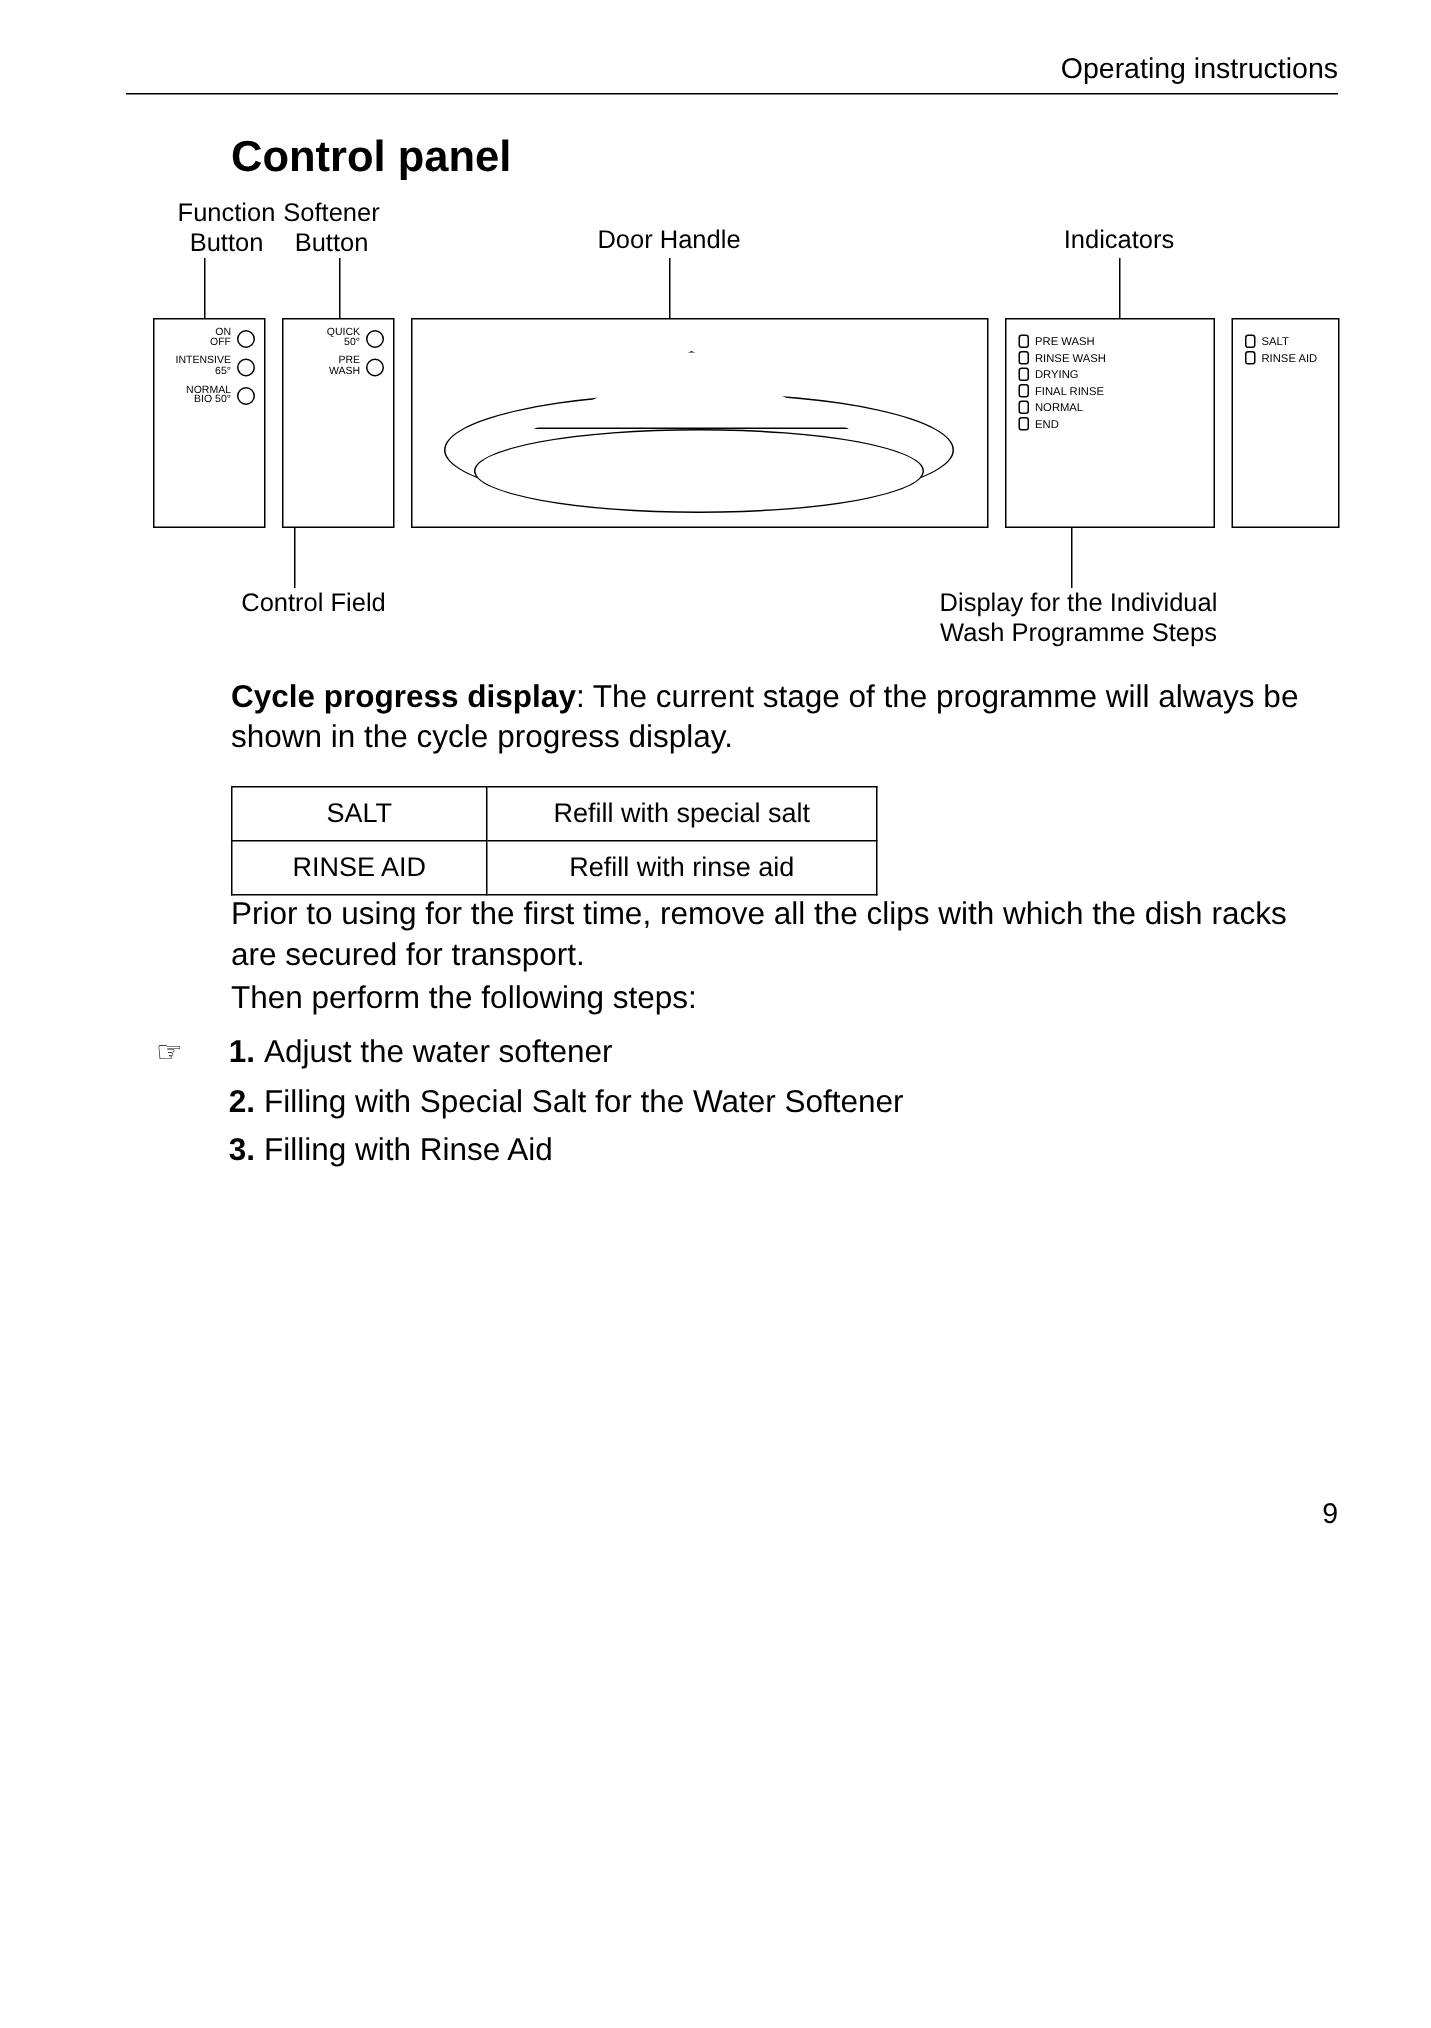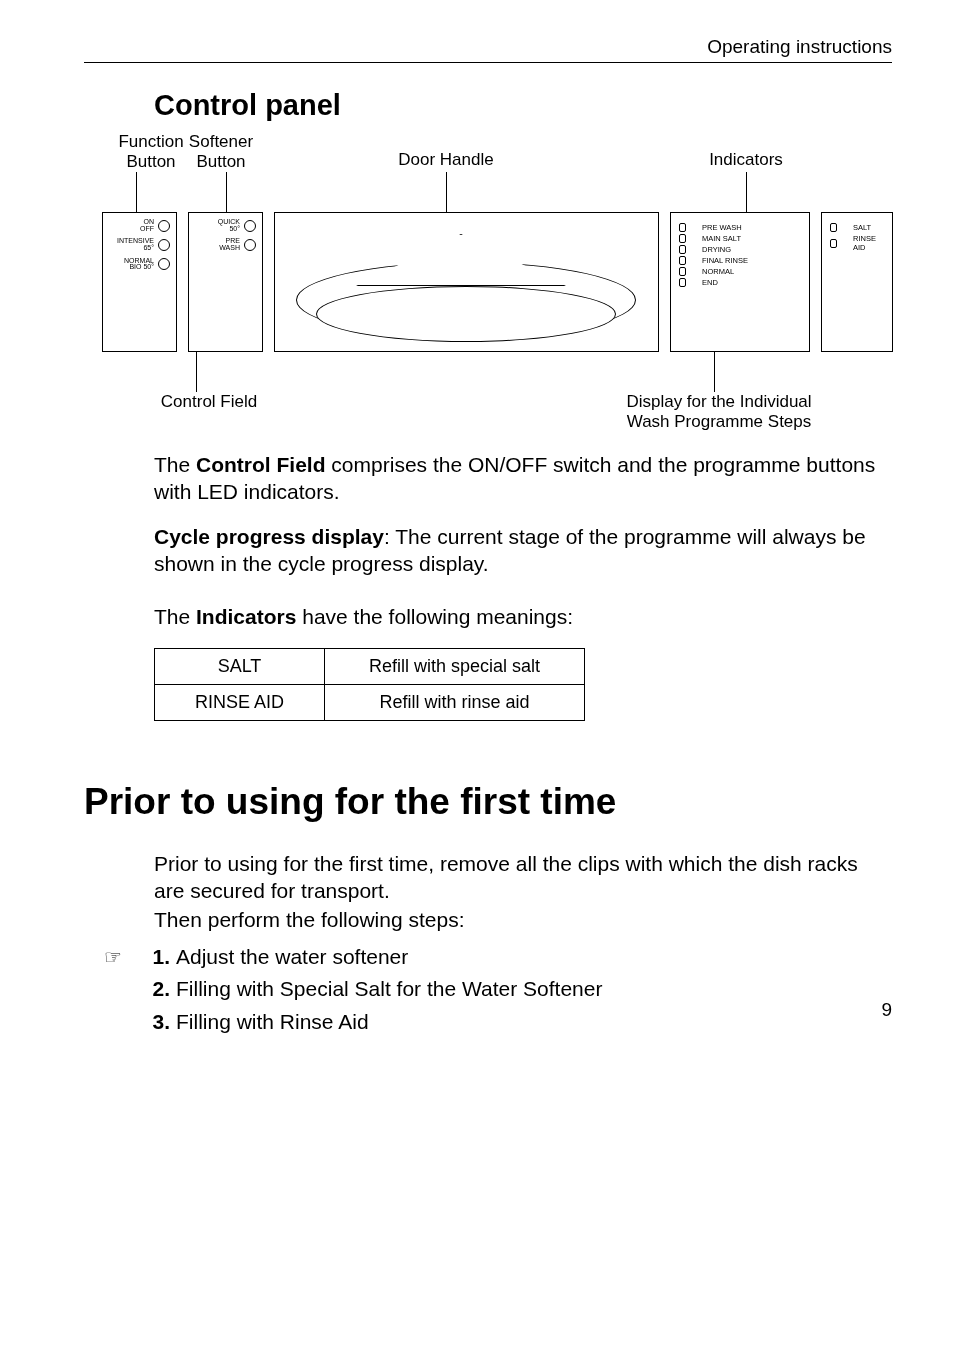--- a/index.html
+++ b/index.html
@@ -24,21 +24,21 @@
   .pb-left2 { left: 92px; width: 75px; }
   .pb-door  { left: 178px; width: 385px; }
   .pb-prog  { left: 574px; width: 140px; }
   .pb-ind   { left: 725px; width: 72px; }
 
   .btn-row { display: flex; align-items: center; gap: 4px; margin: 6px 6px 4px 4px; font-size: 7px; justify-content: flex-end; }
   .btn-led { width: 12px; height: 12px; border: 1px solid #000; border-radius: 50%; flex: 0 0 auto; }
   .btn-txt { text-align: right; line-height: 0.95; }
 
   .prog-list { padding: 10px 8px 8px 8px; font-size: 7.5px; }
-  .prog-row { display: flex; align-items: center; gap: 16px; margin-bottom: 2px; }
+  .prog-row { display: flex; align-items: center; gap: 4px; margin-bottom: 2px; }
   .prog-led { width: 7px; height: 9px; border: 1px solid #000; border-radius: 2px; flex: 0 0 auto; }
   .ind-list { padding: 10px 6px 8px 8px; font-size: 7.5px; }
 
   .lead-line { position: absolute; width: 1px; background: #000; }
   .ll-func   { left: 40px;  top: 40px; height: 62px; }
   .ll-soft   { left: 130px; top: 40px; height: 62px; }
   .ll-door   { left: 350px; top: 40px; height: 62px; }
   .ll-ind    { left: 650px; top: 40px; height: 62px; }
   .ll-ctrl   { left: 100px; top: 220px; height: 40px; }
   .ll-disp   { left: 618px; top: 220px; height: 40px; }
@@ -129,21 +129,21 @@
     <div class="door-wedge"></div>
 
     <div class="panel-box pb-prog">
       <div class="prog-list">
         <div class="prog-row">
             <span class="prog-led"></span>
             <span>PRE WASH</span>
           </div>
         <div class="prog-row">
             <span class="prog-led"></span>
-            <span>MAIN SALT</span>
+            <span>RINSE WASH</span>
           </div>
         <div class="prog-row">
             <span class="prog-led"></span>
             <span>DRYING</span>
           </div>
         <div class="prog-row">
             <span class="prog-led"></span>
             <span>FINAL RINSE</span>
           </div>
         <div class="prog-row">
@@ -169,43 +169,36 @@
           </div>
       </div>
     </div>
 
     <div class="diag-label lbl-ctrlfield">Control Field</div>
     <div class="diag-label lbl-dispprog"><span style="white-space:pre-line">Display for the Individual
 Wash Programme Steps</span></div>
   </div>
 
   <p class="body-block">
-    <span>The </span><b>Control Field</b><span> comprises the ON/OFF switch and the programme buttons with LED indicators.</span>
-  </p>
-  <p class="body-block">
     <b>Cycle progress display</b><span>: The current stage of the programme will always be shown in the cycle progress display.</span>
-  </p>
-  <p class="body-block" style="margin-top:26px;">
-    <span>The </span><b>Indicators</b><span> have the following meanings:</span>
   </p>
 
   <table class="ind-table">
     <tbody>
         <tr>
       <td>SALT</td>
       <td>Refill with special salt</td>
     </tr>
     <tr>
       <td>RINSE AID</td>
       <td>Refill with rinse aid</td>
     </tr>
   </tbody>
     </table>
 
-  <h1 class="h1-prior">Prior to using for the first time</h1>
 
   <p class="body-block" style="margin-bottom:2px;">Prior to using for the first time, remove all the clips with which the dish racks are secured for transport.</p>
   <p class="body-block" style="margin-bottom:8px;">Then perform the following steps:</p>
 
   <div class="step-list">
     <div class="step-row">
       <span class="step-icon-cell">☞</span>
       <span class="step-num">1.</span>
       <span class="step-txt">Adjust the water softener</span>
     </div>

